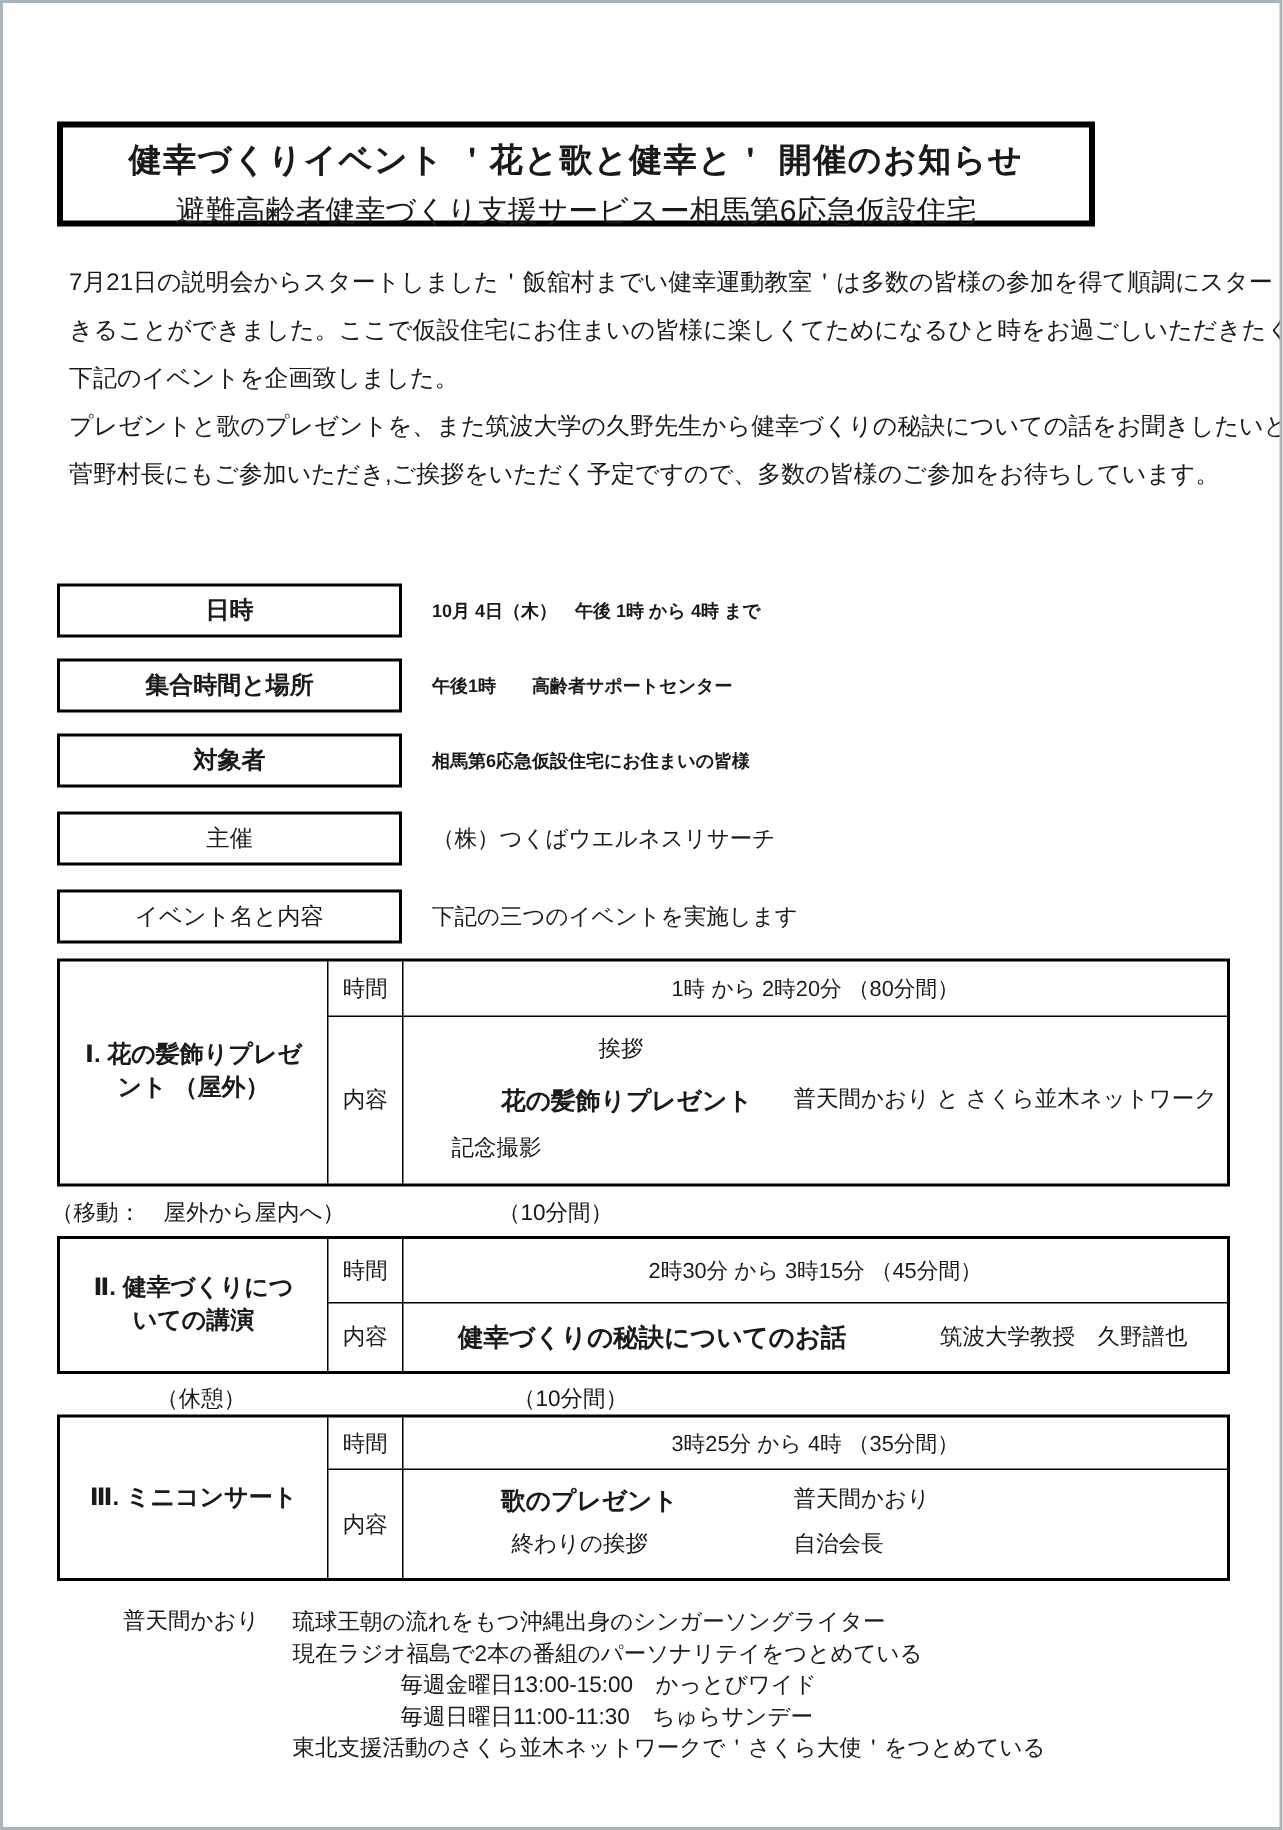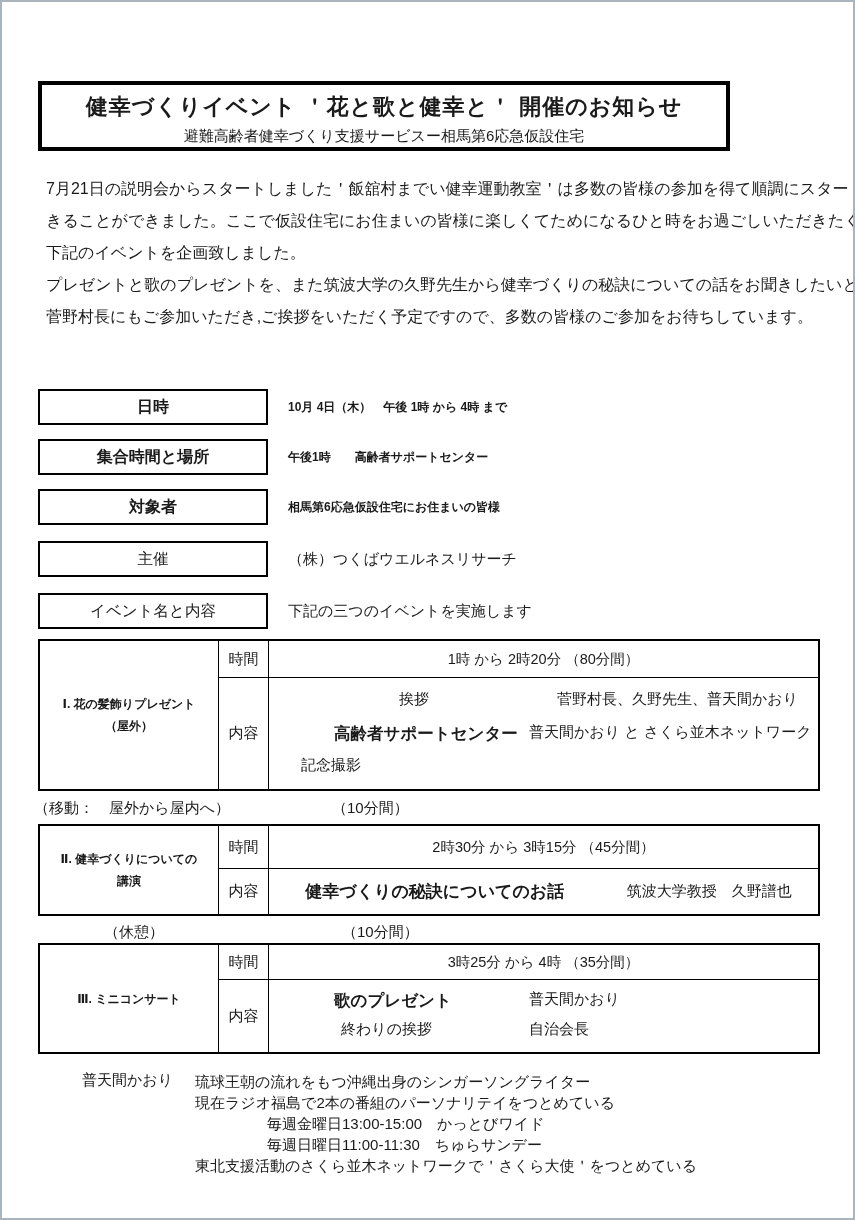--- a/index.html
+++ b/index.html
@@ -8,21 +8,21 @@
     position:relative; width:855px; height:1220px; margin:0 auto;
     background:#ffffff; border:2px solid #aab4bc; overflow:hidden;
     font-family:"Liberation Sans","DejaVu Sans",sans-serif; color:#1a1a1a;
   }
   
   .title-box {
     position:absolute; left:36px; top:79px; width:692px; height:70px;
     border:4px solid #000; background:#fff; text-align:center;
   }
   .title { margin-top:7px; font-size:22px; font-weight:bold; letter-spacing:1px; }
-  .subtitle { margin-top:5px; font-size:15px; }
+  .subtitle { margin-top:5px; font-size:20px; }
   
   .intro { position:absolute; left:44px; top:171px; width:776px; font-size:16px; }
   .iline { height:32px; line-height:32px; white-space:nowrap; }
   
   .ibox {
     position:absolute; left:36px; width:230px; height:36px;
     border:2px solid #000; display:flex; align-items:center; justify-content:center;
     font-size:16px; font-weight:bold; background:#fff;
   }
   .ibox.normal { font-weight:normal; font-size:15.5px; }
@@ -35,21 +35,21 @@
   .etable {
     position:absolute; left:36px; width:782px; border:2px solid #000;
     display:grid; grid-template-columns:178px 50px 1fr; background:#fff;
   }
   .etable.t1 { top:637px; grid-template-rows:36px 112px; }
   .etable.t2 { top:822px; grid-template-rows:42px 46px; }
   .etable.t3 { top:941px; grid-template-rows:34px 73px; }
   .ename {
     grid-column:1; grid-row:1 / span 2;
     display:flex; align-items:center; justify-content:center; text-align:center;
-    font-size:12px; font-weight:bold; padding:0 16px; line-height:22px;
+    font-size:16px; font-weight:bold; padding:0 16px; line-height:22px;
   }
   .esub { border-left:1px solid #000; display:flex; align-items:center; justify-content:center; font-size:15px; }
   .esub.r2 { border-top:1px solid #000; }
   .etime { border-left:1px solid #000; display:flex; align-items:center; justify-content:center; font-size:14.5px; white-space:nowrap; }
   .econt { border-left:1px solid #000; border-top:1px solid #000; display:flex; flex-direction:column; justify-content:space-around; padding:6px 0; }
   .eline { position:relative; height:22px; }
   .eline span { position:absolute; top:0; white-space:nowrap; font-size:15px; }
   .eline .act-bold { font-weight:bold; font-size:16.5px; }
   .econt.single { flex-direction:row; align-items:center; padding:0 0 0 10px; }
   .econt.single .talk { font-weight:bold; font-size:17px; white-space:nowrap; }
@@ -97,24 +97,23 @@
   <div class="ival normal" style="top:591px">下記の三つのイベントを実施します</div>
 
   <div class="etable t1">
     <div class="ename">Ⅰ. 花の髪飾りプレゼント （屋外）</div>
     <div class="esub" style="grid-column:2;grid-row:1">時間</div>
     <div class="etime" style="grid-column:3;grid-row:1">1時  から  2時20分 （80分間）</div>
     <div class="esub r2" style="grid-column:2;grid-row:2">内容</div>
     <div class="econt" style="grid-column:3;grid-row:2">
       <div class="eline">
         <span style="left:130px">挨拶</span>
-        <span style="left:288px">菅野村長、久野先生、普天間かおり</span>
       </div>
       <div class="eline">
-        <span class="act-bold" style="left:65px">高齢者サポートセンター</span>
+        <span class="act-bold" style="left:65px">花の髪飾りプレゼント</span>
         <span style="left:260px">普天間かおり と さくら並木ネットワーク</span>
       </div>
       <div class="eline">
         <span style="left:32px">記念撮影</span>
       </div>
     </div>
   </div>
 
   <div class="note" style="top:797px">
     <span style="left:32px">（移動：　屋外から屋内へ）</span>

